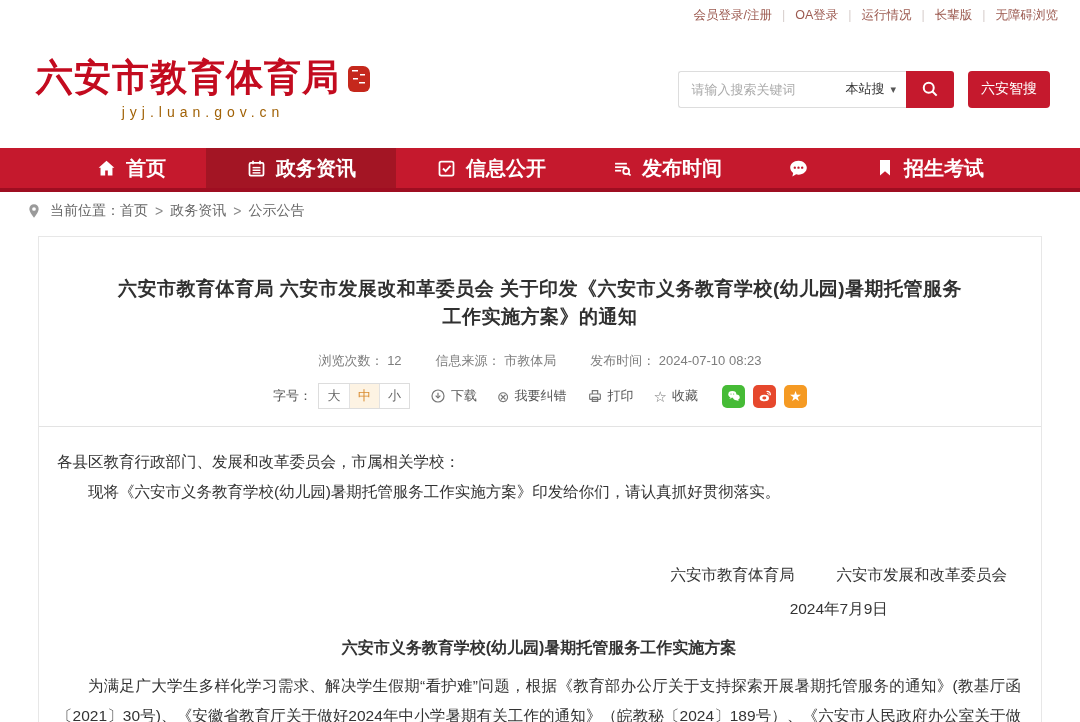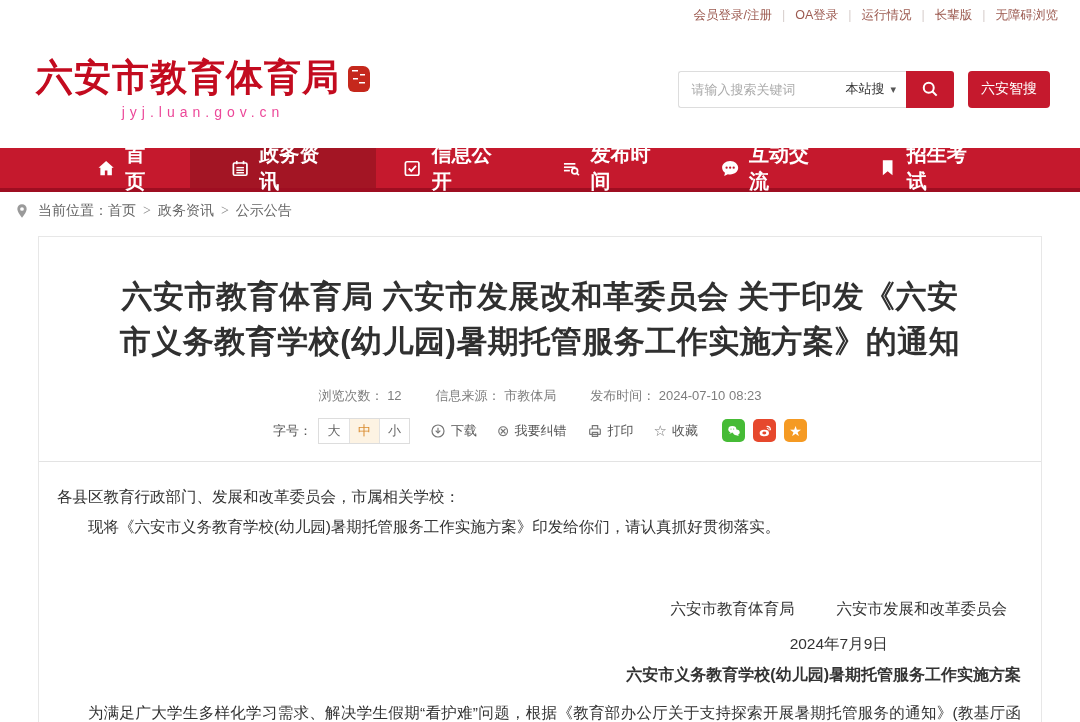--- a/index.html
+++ b/index.html
@@ -20,21 +20,21 @@
   .logo-row { display:flex; align-items:flex-start; }
   .site-name { font-size:37px; font-weight:bold; color:#c30b1f; letter-spacing:1px; line-height:1.1; }
   .seal { width:22px; height:26px; background:#c5281c; border-radius:5px 7px 6px 6px;
     margin:8px 0 0 8px; position:relative; }
   .seal::after { content:""; position:absolute; left:4px; top:4px; right:4px; bottom:4px;
     background:
       linear-gradient(#fff,#fff) 0 0/6px 1.5px no-repeat,
       linear-gradient(#fff,#fff) 8px 4px/5px 1.5px no-repeat,
       linear-gradient(#fff,#fff) 1px 8px/5px 1.5px no-repeat,
       linear-gradient(#fff,#fff) 7px 12px/6px 1.5px no-repeat; }
-  .site-domain { font-size:14px; color:#ec4899; letter-spacing:5px; margin-top:6px; }
+  .site-domain { font-size:14px; color:#a16207; letter-spacing:5px; margin-top:6px; }
 
   .search-area { display:flex; align-items:center; }
   .search-box { display:flex; align-items:stretch; height:37px; }
   .search-input-wrap { display:flex; align-items:center; border:1px solid #ddd; border-right:none;
     background:#fff; border-radius:3px 0 0 3px; padding:0 10px 0 12px; }
   .search-input { border:none; outline:none; width:148px; font-size:13px; color:#b91c1c;
     font-family:inherit; }
   .search-input::placeholder { color:#aaa; }
   .scope { display:flex; align-items:center; font-size:13px; color:#333; cursor:pointer;
     white-space:nowrap; padding-left:6px; }
@@ -46,30 +46,30 @@
 
   
   .nav { height:44px; background:#c5192d; border-bottom:4px solid #9e0e21;
     display:flex; align-items:stretch; justify-content:space-between; padding:0 70px; }
   .nav-item { display:flex; align-items:center; gap:9px; color:#fff; font-size:20px;
     font-weight:bold; cursor:pointer; padding:0 26px; }
   .nav-item.active { background:#a31524; padding:0 40px; }
   .nav-item svg { display:block; }
 
   
-  .breadcrumb { height:38px; display:flex; align-items:center; padding-left:14px;
-    font-size:14px; color:#666;font-family:Liberation Serif, serif; }
+  .breadcrumb { height:38px; display:flex; align-items:center; padding-left:26px;
+    font-size:14px; color:#666; }
   .breadcrumb svg { margin-right:8px; }
   .breadcrumb a { color:#666; text-decoration:none; cursor:pointer; }
   .breadcrumb .bsep { margin:0 7px; color:#888; }
 
   
   .article { margin:6px 38px 0 38px; border:1px solid #e7e7e7; background:#fff;
     height:900px; padding-top:38px; }
-  .article-title { text-align:center; font-size:31px; font-weight:bold; color:#303030;
+  .article-title { text-align:center; font-size:19px; font-weight:bold; color:#303030;
     line-height:1.45; padding:0 70px; letter-spacing:0.5px; }
   .meta { display:flex; justify-content:center; gap:34px; margin-top:22px;
     font-size:13px; color:#7d7d7d; }
   .tools { display:flex; justify-content:center; align-items:center; gap:20px;
     margin-top:13px; font-size:13px; color:#555; }
   .fontsize { display:flex; align-items:center; }
   .fs-group { display:flex; border:1px solid #ddd; margin-left:6px; }
   .fs-item { width:30px; height:24px; display:flex; align-items:center; justify-content:center;
     color:#666; cursor:pointer; border-left:1px solid #e2e2e2; background:#fff; }
   .fs-item:first-child { border-left:none; }
@@ -87,21 +87,21 @@
 
   
   .article-body { padding:20px 20px 0 18px; font-size:15.5px; color:#333; line-height:1.95; }
   .article-body p { text-align:justify; }
   .indent { text-indent:2em; }
   .sig { text-align:right; margin-top:12px; padding-right:14px; }
   .sig-inner { display:inline-block; text-align:center;margin-top:40px; }
   .sig-agencies span { display:inline-block; }
   .sig-agencies .gap { width:42px; display:inline-block; }
   .sig-date { margin-top:4px; }
-  .sub-title { text-align:right; font-size:16px; font-weight:bold; color:#333; margin-top:0; }
+  .sub-title { text-align:center; font-size:16px; font-weight:bold; color:#333; margin-top:8px; }
   .final-para { margin-top:8px; }
 </style>
 </head>
 <body>
 
 <div class="page">
 
   <div class="topbar">
     <a>会员登录/注册</a>
       <i class="sep">|</i>
@@ -177,21 +177,20 @@
       </svg>
       <span>发布时间</span>
     </div>
     <div class="nav-item">
       <svg width="21" height="21" viewBox="0 0 24 24">
         <path fill="#fff" d="M12 3 C6.5 3 2.5 6.5 2.5 10.8 c0 2.5 1.3 4.7 3.4 6.2 L5 21 l4.3 -2.3 c.9 .2 1.8 .3 2.7 .3 5.5 0 9.5 -3.5 9.5 -7.8 S17.5 3 12 3 Z"></path>
         <circle cx="7.8" cy="11" r="1.35" fill="#c5192d"></circle>
         <circle cx="12" cy="11" r="1.35" fill="#c5192d"></circle>
         <circle cx="16.2" cy="11" r="1.35" fill="#c5192d"></circle>
       </svg>
-      <span>互动交流</span>
     </div>
     <div class="nav-item">
       <svg width="20" height="20" viewBox="0 0 24 24" fill="#fff">
         <path d="M6 2.5 h12 V21 l-6 -5 -6 5 Z"></path>
       </svg>
       <span>招生考试</span>
     </div>
   </nav>
 
   <div class="breadcrumb">

